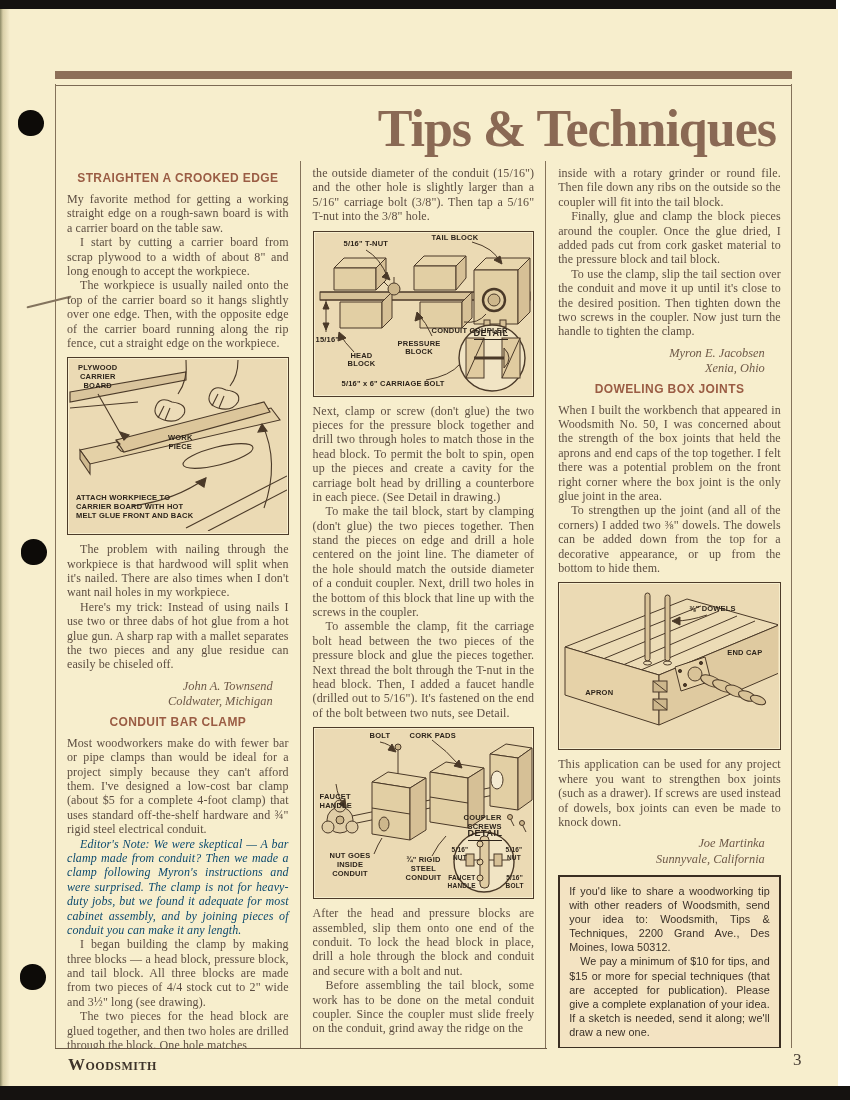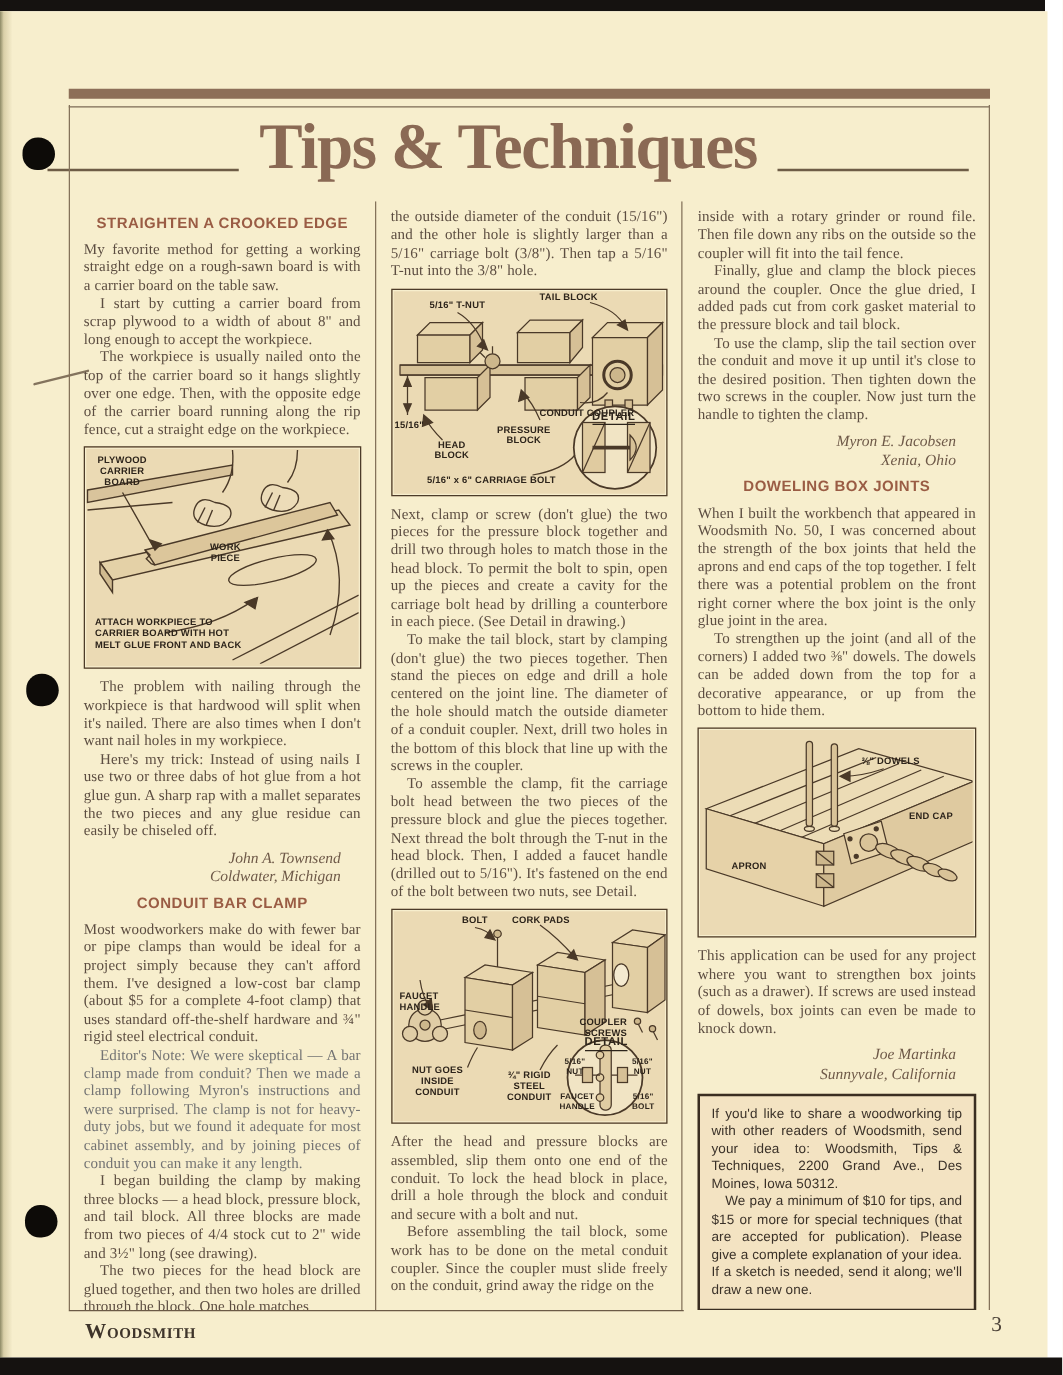--- a/index.html
+++ b/index.html
@@ -8,36 +8,36 @@
   .bar-top{position:absolute;left:0;top:0;width:836px;height:9px;background:#151210;}
   .bar-bottom{position:absolute;left:0;top:1086px;width:850px;height:14px;background:#151210;}
   .sheet{position:absolute;left:0;top:9px;width:838px;height:1077px;background:#f7eecd;}
   .edge-shade{position:absolute;left:0;top:0;width:10px;height:100%;
               background:linear-gradient(90deg,#8d8a66 0,#d9cfa8 3px,rgba(217,207,168,0) 10px);}
   .hole{position:absolute;width:26px;height:26px;background:#0d0b08;border-radius:48% 52% 50% 46%;}
   .pen-mark{position:absolute;left:26px;top:292px;width:46px;height:2px;background:#6f5d49;
             transform:rotate(-14deg);border-radius:2px;opacity:.85;}
   .mast-bar{position:absolute;left:55px;top:62px;width:737px;height:8px;background:#8d6f58;}
   .mast-line{position:absolute;left:55px;top:76px;width:737px;height:1px;background:#7c6a54;}
-  .masthead-row{position:absolute;left:38px;top:80px;width:737px;display:flex;align-items:flex-end;}
+  .masthead-row{position:absolute;left:55px;top:80px;width:737px;display:flex;align-items:flex-end;flex-direction:column;}
   .mast-rule{flex:1;border-bottom:2px solid #6e5c46;margin-bottom:9px;}
   .mast-title{font-family:"Liberation Serif",serif;font-weight:bold;font-size:52px;line-height:1.1;
               color:#8a6954;padding:0 16px;letter-spacing:-1px;white-space:nowrap;}
   .vrule{position:absolute;top:75px;width:1px;height:964px;background:#84725a;}
   .vrule.left{left:55px;}
   .vrule.right{left:791px;}
   .columns{position:absolute;left:55px;top:152px;width:737px;height:887px;display:flex;overflow:hidden;}
   .col{box-sizing:border-box;width:245.6px;padding:5px 11px 0 12px;overflow:hidden;}
   .col.c1,.col.c2{border-right:1px solid #84725a;}
   .sec-h{font-family:"Liberation Sans",sans-serif;font-weight:bold;font-size:12px;
          letter-spacing:.4px;color:#9a5c44;text-align:center;margin:5px 0 7px 0;}
   .col p{margin:0;font-size:12px;line-height:1.2;color:#5c4d41;text-align:justify;
          text-indent:13px;letter-spacing:.1px;}
   .col p.np{text-indent:0;}
-  .col p.ital{color:#737373;}
+  .col p.ital{font-style:italic;color:#0c4a6e;}
   .sig{margin:7px 16px 2px 0;text-align:right;font-style:italic;font-size:12.4px;
        line-height:1.25;color:#6e5948;}
   .fig{position:relative;border:1.5px solid #4c3b29;background:#ebdab4;margin:7px 0;
        box-shadow:0 0 0 1px #f7eecd inset;}
   .fig svg{display:block;}
   .fig-label{position:absolute;font-family:"Liberation Sans",sans-serif;font-weight:bold;
              font-size:7.5px;line-height:1.18;color:#2d241b;white-space:pre-line;letter-spacing:.2px;}
   .fig-label.ctr{text-align:center;}
   .fig-label.rt{text-align:right;}
   .detail-t{font-size:9px;letter-spacing:.5px;border-bottom:1px solid #2d241b;padding-bottom:1px;}
@@ -273,21 +273,21 @@
 HANDLE</div>
           <div class="fig-label ctr" style="left:192px;top:146px;font-size:6.5px;">5/16"
 BOLT</div>
         </div>
 
         <p class="np">After the head and pressure blocks are assembled, slip them onto one end of the conduit. To lock the head block in place, drill a hole through the block and conduit and secure with a bolt and nut.</p>
         <p>Before assembling the tail block, some work has to be done on the metal conduit coupler. Since the coupler must slide freely on the conduit, grind away the ridge on the</p>
       </section>
 
       <section class="col c3">
-        <p class="np">inside with a rotary grinder or round file. Then file down any ribs on the outside so the coupler will fit into the tail fence.</p>
+        <p class="np">inside with a rotary grinder or round file. Then file down any ribs on the outside so the coupler will fit into the tail block.</p>
         <p>Finally, glue and clamp the block pieces around the coupler. Once the glue dried, I added pads cut from cork gasket material to the pressure block and tail block.</p>
         <p>To use the clamp, slip the tail section over the conduit and move it up until it's close to the desired position. Then tighten down the two screws in the coupler. Now just turn the handle to tighten the clamp.</p>
         <div class="sig">
           <div>Myron E. Jacobsen</div>
           <div>Xenia, Ohio</div>
         </div>
 
         <div class="sec-h">DOWELING BOX JOINTS</div>
         <p class="np">When I built the workbench that appeared in Woodsmith No. 50, I was concerned about the strength of the box joints that held the aprons and end caps of the top together. I felt there was a potential problem on the front right corner where the box joint is the only glue joint in the area.</p>
         <p>To strengthen up the joint (and all of the corners) I added two ⅜" dowels. The dowels can be added down from the top for a decorative appearance, or up from the bottom to hide them.</p>

